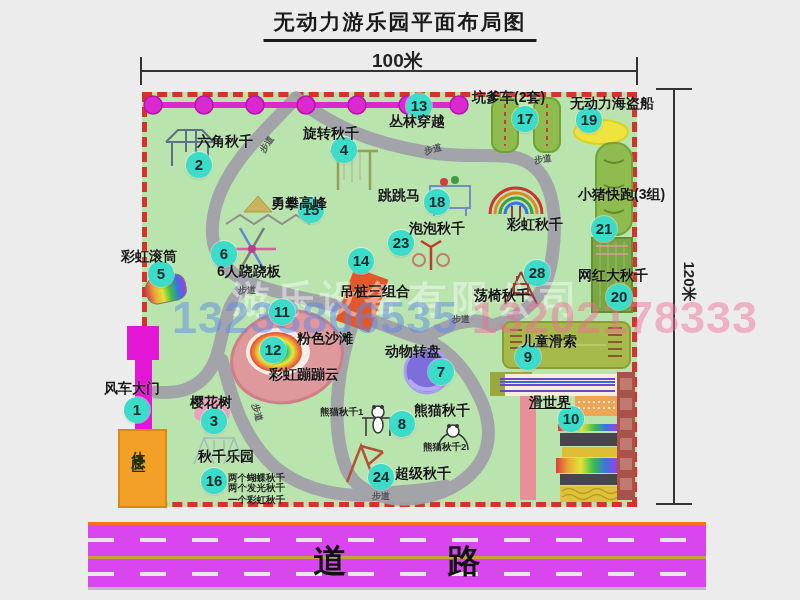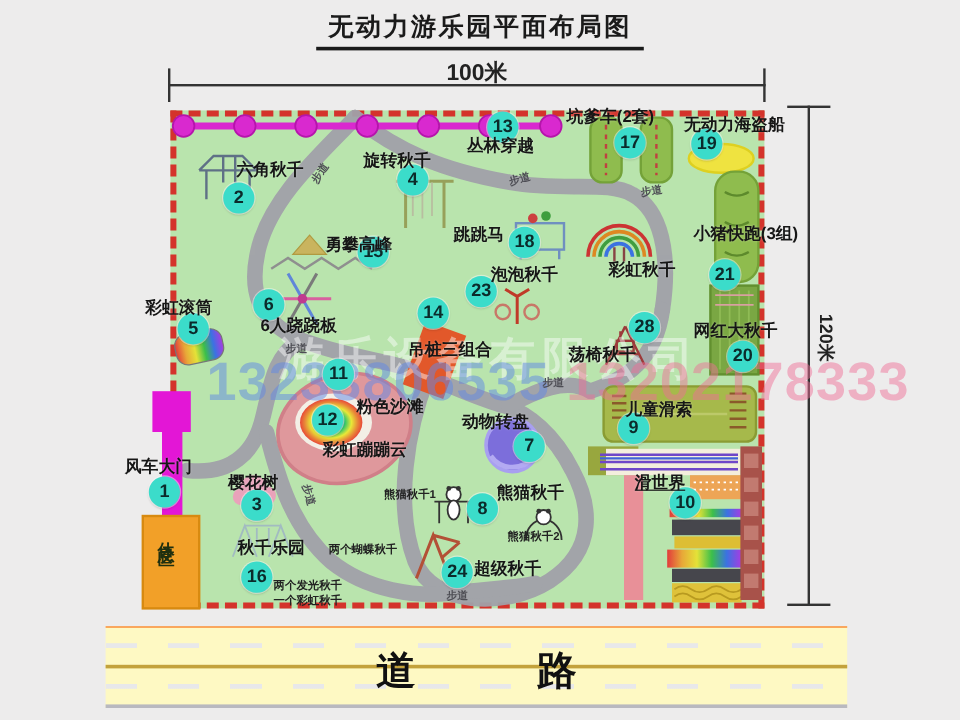--- a/index.html
+++ b/index.html
@@ -26,22 +26,22 @@
        text-shadow:0 0 2px rgba(255,255,255,.35);}
   .lbl-sm{position:absolute;font-size:9.5px;font-weight:bold;color:#222;white-space:nowrap;}
   .path-lbl{position:absolute;font-size:9px;font-weight:bold;color:#4e4e55;white-space:nowrap;}
   .rest-label{position:absolute;left:130px;top:440px;writing-mode:vertical-rl;
               font-size:14px;font-weight:bold;color:#20300f;letter-spacing:4px;}
   .wm-company{position:absolute;left:232px;top:274px;width:430px;font-size:38px;font-weight:bold;
               color:rgba(255,255,255,.45);letter-spacing:6px;white-space:nowrap;}
   .wm-phones{position:absolute;left:172px;top:292px;font-size:45px;font-weight:bold;white-space:nowrap;letter-spacing:1px;}
   .wm-p1{color:rgba(95,135,230,.5);}
   .wm-p2{color:rgba(238,110,150,.48);}
-  .road{position:absolute;left:88px;top:522px;width:618px;height:68px;background:#fef9c3;
-        border-top:1px solid #f97316;border-bottom:3px solid #b9b9bf;box-sizing:border-box;text-decoration:underline;}
+  .road{position:absolute;left:88px;top:522px;width:618px;height:68px;background:#d946ef;
+        border-top:3px solid #f97316;border-bottom:3px solid #b9b9bf;box-sizing:border-box;text-decoration:underline;}
   .road-dash{position:absolute;left:0;width:100%;height:4px;
              background:repeating-linear-gradient(90deg,#e8e8ea 0 26px,transparent 26px 52px);}
   .road-yellow{position:absolute;left:0;top:31px;width:100%;height:3px;background:#c3a23c;}
   .road-label{position:absolute;top:14px;left:50%;transform:translateX(-50%);
               font-size:33px;font-weight:bold;color:#111;letter-spacing:46px;padding-left:46px;white-space:nowrap;}
 </style>
 </head>
 <body>
 
 <div class="stage">
@@ -304,21 +304,21 @@
       <div class="lbl" style="left: 578px; top: 186px;">小猪快跑(3组)</div>
       <div class="badge" style="left: 524px; top: 260px;">28</div>
       <div class="lbl" style="left: 474px; top: 287px;">荡椅秋千</div>
       <div class="badge" style="left: 388px; top: 230px;">23</div>
       <div class="lbl" style="left: 409px; top: 220px;">泡泡秋千</div>
       <div class="badge" style="left: 368px; top: 464px;">24</div>
       <div class="lbl" style="left: 395px; top: 465px;">超级秋千</div>
       <div class="lbl" style="left: 507px; top: 216px;">彩虹秋千</div>
       <div class="lbl-sm" style="left: 320px; top: 406px;">熊猫秋千1</div>
       <div class="lbl-sm" style="left: 423px; top: 441px;">熊猫秋千2</div>
-      <div class="lbl-sm" style="left: 228px; top: 452px; margin-left: 46px;">两个蝴蝶秋千</div>
+      <div class="lbl-sm" style="left: 228px; top: 472px;">两个蝴蝶秋千</div>
       <div class="lbl-sm" style="left: 228px; top: 482px;">两个发光秋千</div>
       <div class="lbl-sm" style="left: 228px; top: 494px;">一个彩虹秋千</div>
       <div class="path-lbl" style="left: 258px; top: 138px; transform: rotate(-55deg);">步道</div>
       <div class="path-lbl" style="left: 424px; top: 143px; transform: rotate(-15deg);">步道</div>
       <div class="path-lbl" style="left: 534px; top: 153px; transform: rotate(-8deg);">步道</div>
       <div class="path-lbl" style="left: 238px; top: 284px;">步道</div>
       <div class="path-lbl" style="left: 452px; top: 313px;">步道</div>
       <div class="path-lbl" style="left: 248px; top: 406px; transform: rotate(75deg);">步道</div>
       <div class="path-lbl" style="left: 372px; top: 490px;">步道</div>
     </div>

